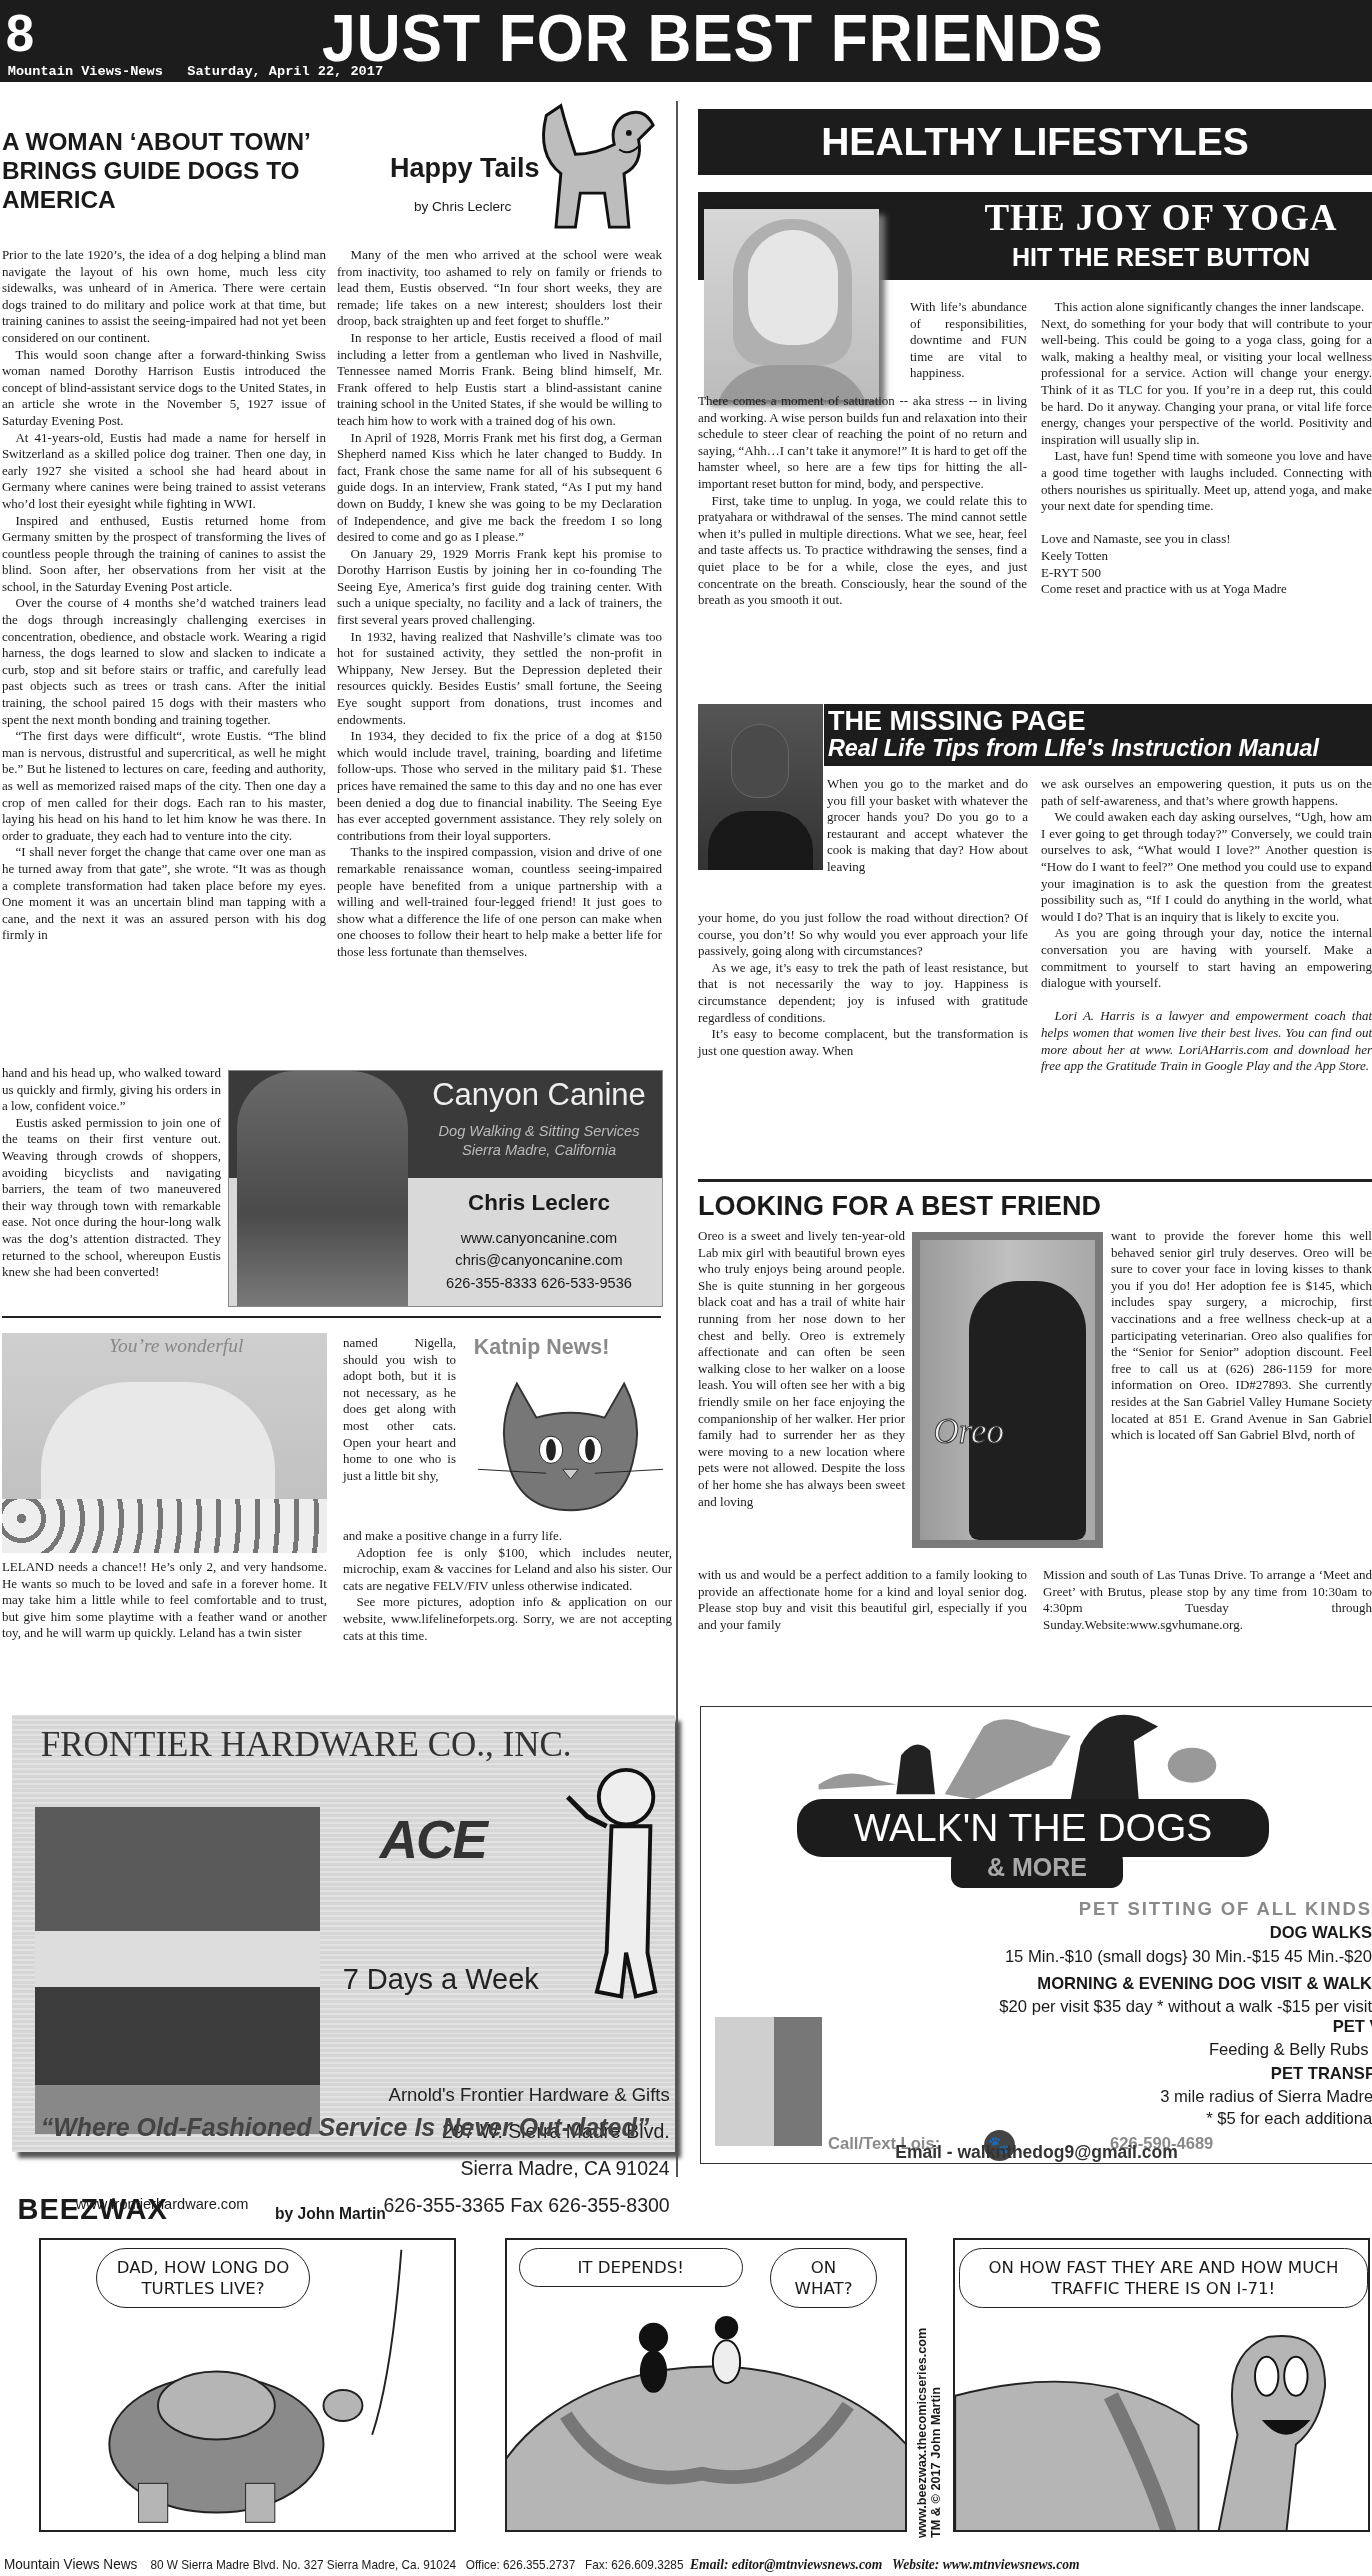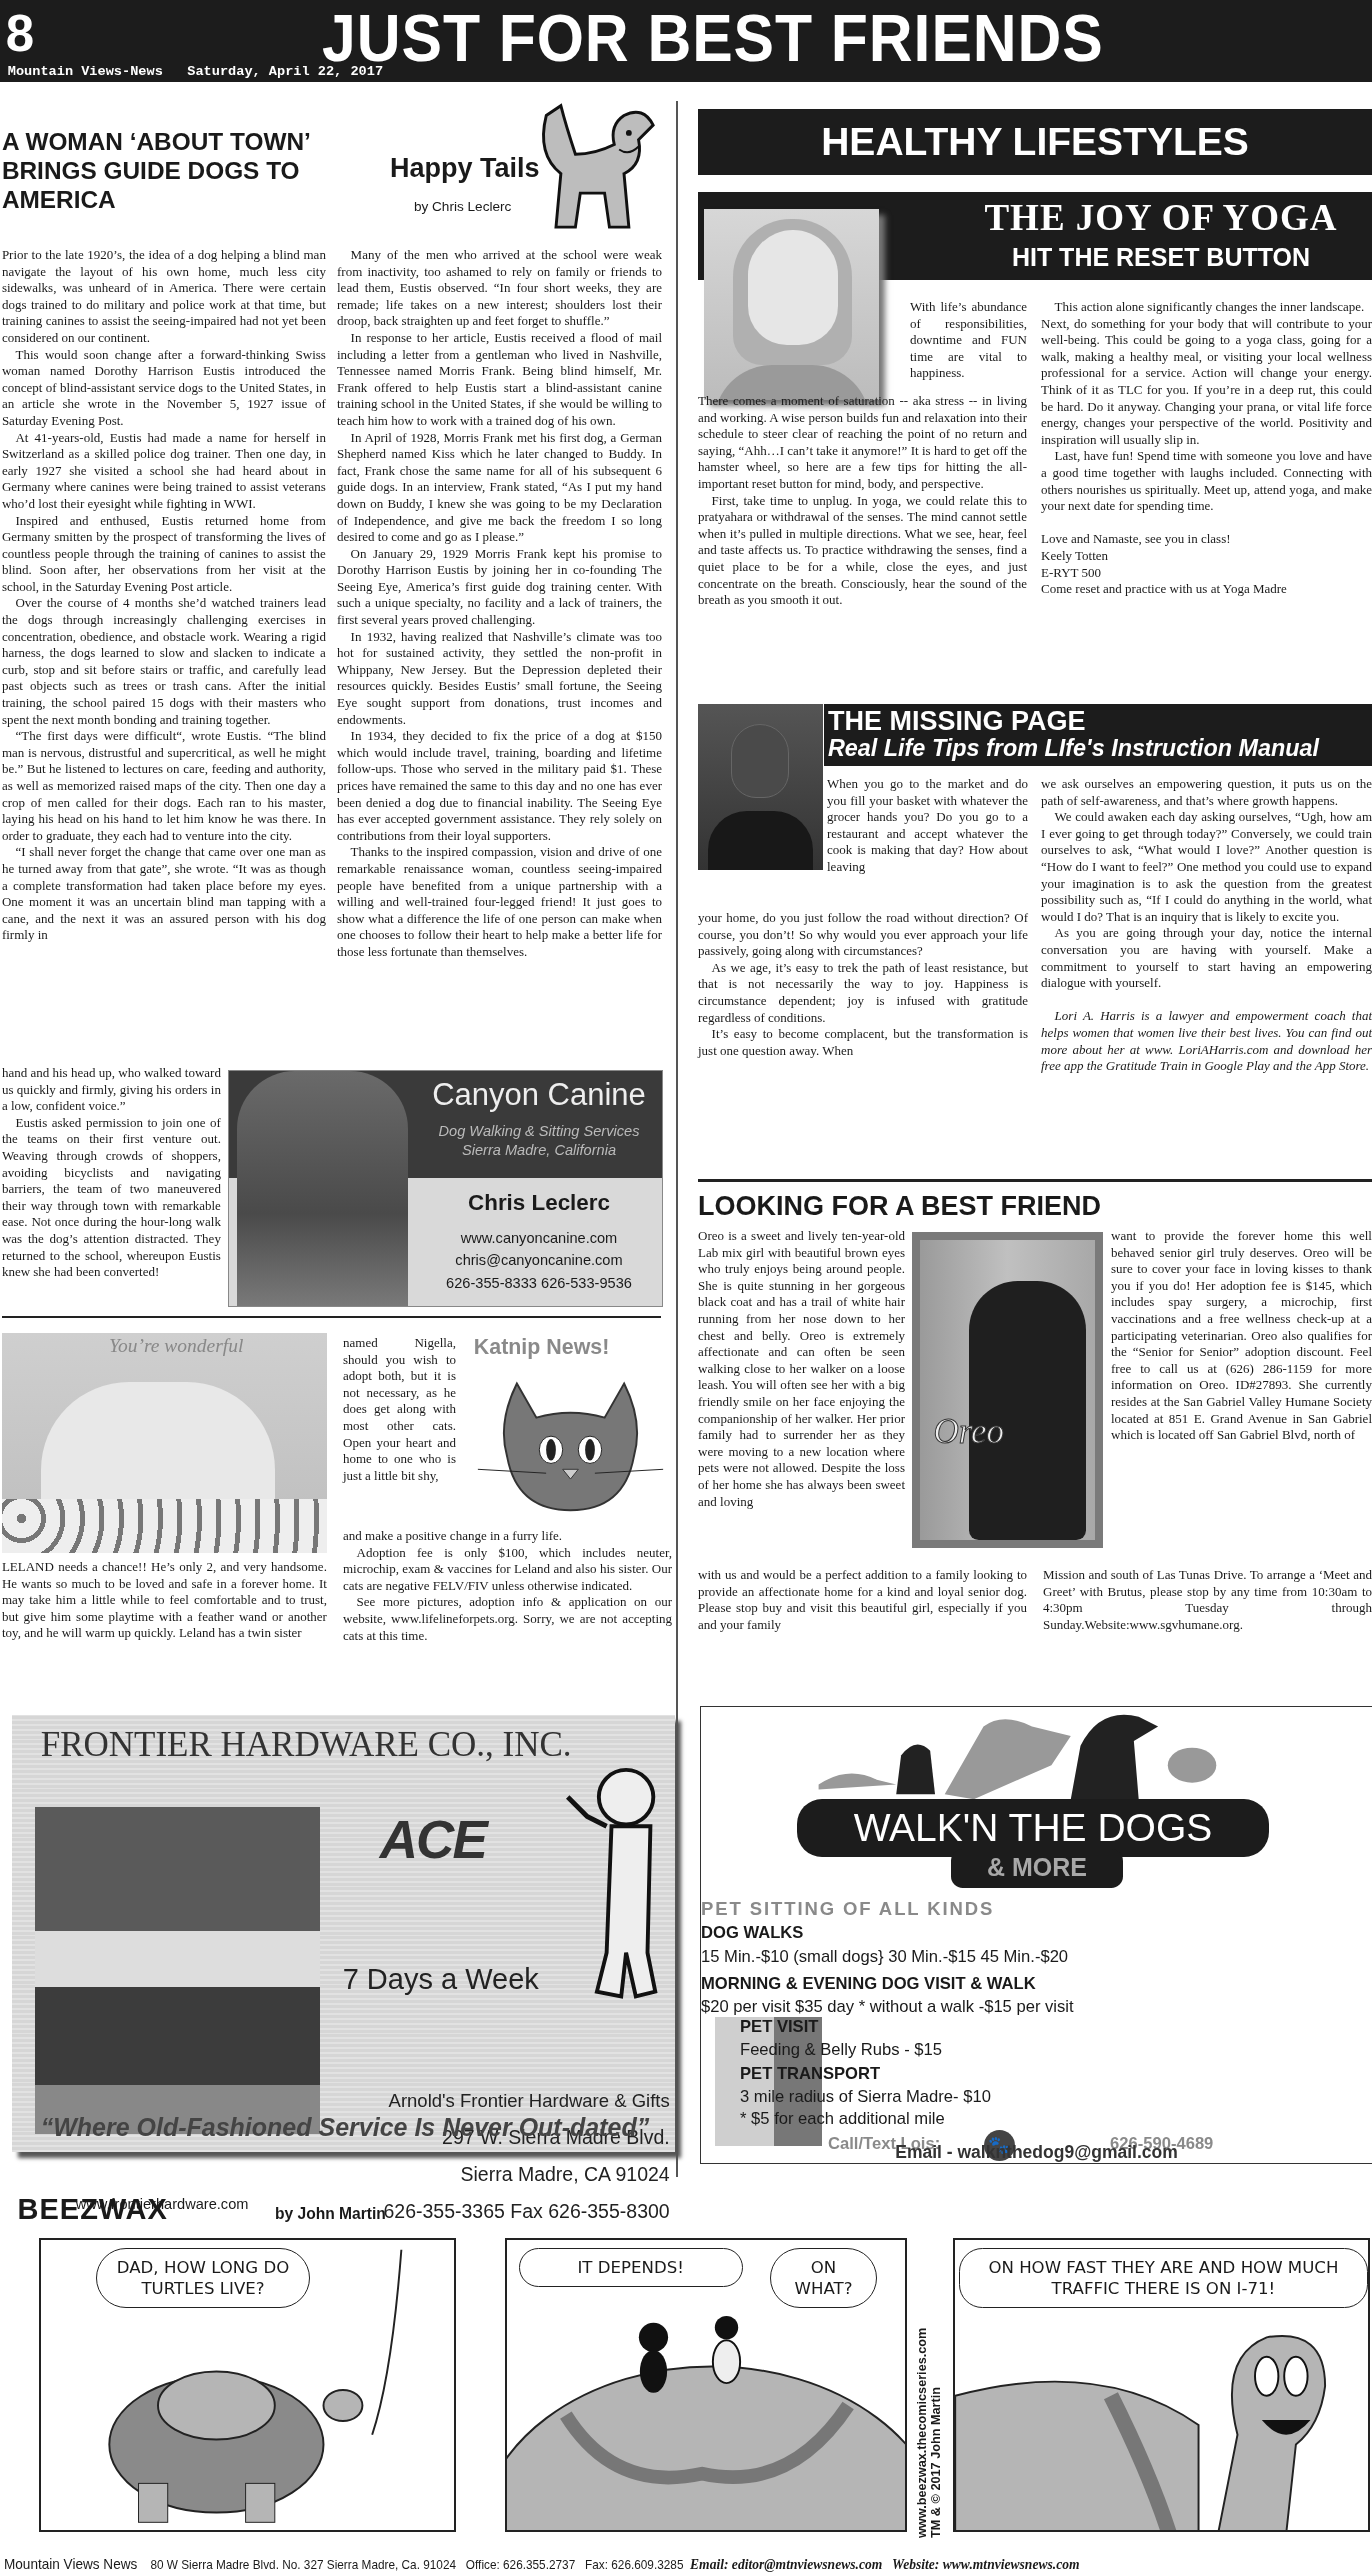--- a/index.html
+++ b/index.html
@@ -76,29 +76,29 @@
   .lbf-c3a { position: absolute; left: 698px; top: 1567px; width: 329px; }
   .lbf-c3b { position: absolute; left: 1043px; top: 1567px; width: 329px; }
 
   
   .fh-ad { position: absolute; left: 11.7px; top: 1715px; width: 663px; height: 437px; background: repeating-linear-gradient(0deg,#e2e2e2 0 1.9px,#d6d6d6 1.9px 4.9px); box-shadow: 5.8px 5.8px 3.9px #555; }
   .fh-ad .fh-title { position: absolute; left: 29px; top: 9.7px; font-family: "Liberation Serif", serif; font-size: 35px; color: #333; }
   .fh-ad .photo { position: absolute; left: 23.4px; top: 92px; width: 285px; height: 327px; background: linear-gradient(180deg,#5a5a5a 0 38%,#ddd 38% 55%,#3c3c3c 55% 85%,#888 85%); }
   .fh-ad .url { position: absolute; left: 64px; top: 481px; font-family: "Liberation Sans", sans-serif; font-size: 14.6px; }
   .fh-ad .ace { position: absolute; left: 368px; top: 94px; font-family: "Liberation Sans", sans-serif; font-weight: bold; font-style: italic; font-size: 53px; color: #333; letter-spacing: -1.9px; }
   .fh-ad .days { position: absolute; left: 331px; top: 248px; font-family: "Liberation Sans", sans-serif; font-size: 29px; color: #222; }
-  .fh-ad .addr { position: absolute; left: 331px; top: 361px; width: 327px; text-align: right; font-family: "Liberation Sans", sans-serif; font-size: 19.5px; line-height: 37px; color: #222; margin-top: 6px; }
+  .fh-ad .addr { position: absolute; left: 331px; top: 361px; width: 327px; text-align: right; font-family: "Liberation Sans", sans-serif; font-size: 19.5px; line-height: 37px; color: #222; }
   .fh-ad .addr div:first-child { font-size: 18.5px; }
   .fh-ad .slogan { position: absolute; left: 29px; top: 398px; width: 634px; font-family: "Liberation Sans", sans-serif; font-style: italic; font-weight: bold; font-size: 25px; color: #444; white-space: nowrap; }
   .fh-ad .mascot { position: absolute; left: 546px; top: 43px; }
 
   .wd-ad { position: absolute; left: 700px; top: 1706px; width: 673px; height: 458px; border: 1.9px solid #333; background: #fff; }
   .wd-ad .logo-box { position: absolute; left: 96px; top: 92px; width: 472px; height: 58px; background: #1c1c1c; border-radius: 25px; color: #fff; text-align: center; font-family: "Liberation Sans", sans-serif; font-weight: normal; font-size: 39px; line-height: 58px; }
   .wd-ad .more-box { position: absolute; left: 250px; top: 142px; width: 172px; height: 39px; background: #1c1c1c; border-radius: 11.7px; color: #a8a8a8; text-align: center; font-family: "Liberation Sans", sans-serif; font-weight: bold; font-size: 25px; line-height: 37px; }
-  .wd-ad .line { position: absolute; left: 0; width: 100%; text-align: left; font-family: "Liberation Sans", sans-serif; font-size: 16.6px; }
+  .wd-ad .line { position: absolute; left: 0; width: 100%; text-align: right; font-family: "Liberation Sans", sans-serif; font-size: 16.6px; }
   .wd-ad .bold { font-weight: bold; }
   .wd-ad .gray { color: #8a8a8a; }
   .wd-ad .photo { position: absolute; left: 13.6px; top: 269px; width: 107px; height: 129px; background: linear-gradient(90deg,#cfcfcf 0 55%,#777 55%); }
   .wd-ad .paw { position: absolute; left: 310px; top: 378px; width: 31px; height: 31px; border-radius: 50%; background: #444; color: #ddd; text-align: center; line-height: 31px; font-size: 17.5px; }
 
   
   .comic-title { position: absolute; left: 17.5px; top: 2193px; font-family: "Liberation Sans", sans-serif; font-weight: bold; font-size: 29px; letter-spacing: 1px; }
   .comic-by { position: absolute; left: 275px; top: 2205px; font-family: "Liberation Sans", sans-serif; font-weight: bold; font-size: 15.6px; }
   .panel { position: absolute; top: 2238px; height: 294px; border: 2.9px solid #222; background: #fff; overflow: hidden; }
   .panel1 { left: 39px; width: 417px; }

